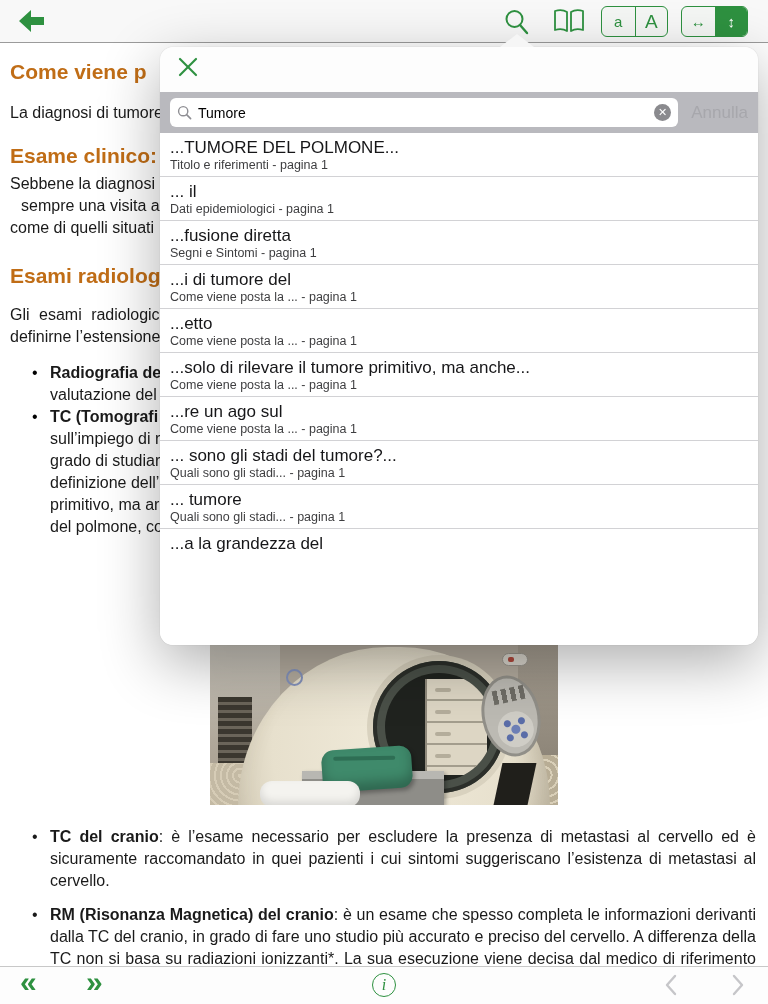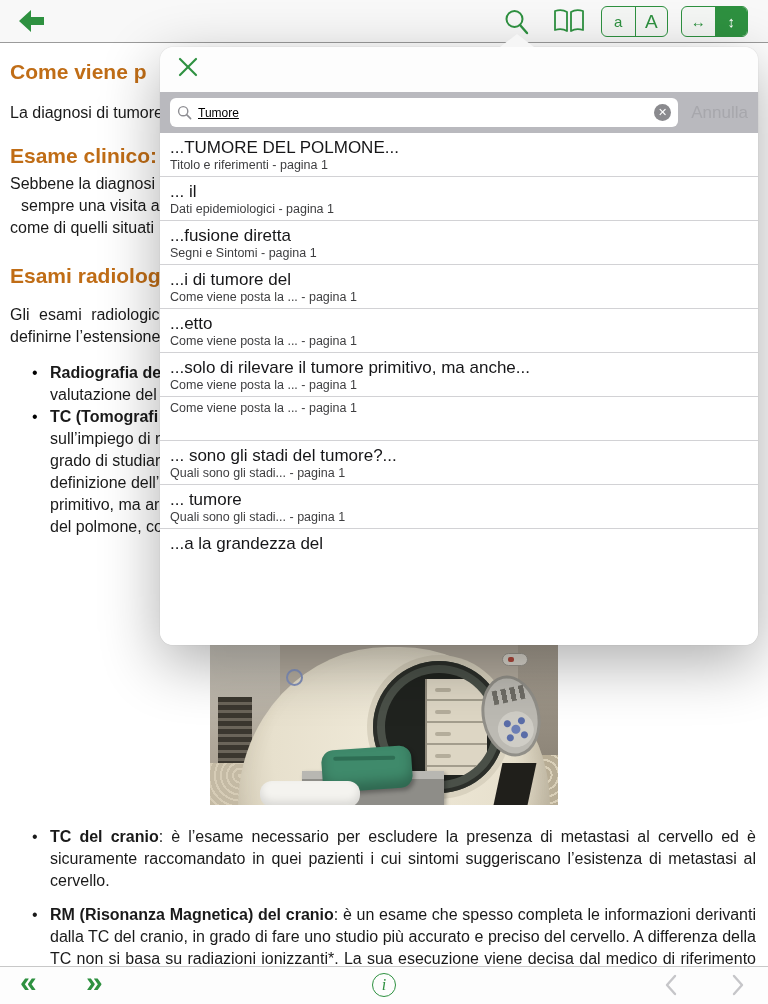--- a/index.html
+++ b/index.html
@@ -102,21 +102,21 @@
     position:absolute; left:0; right:0; top:12px; text-align:center;
     font-size:17px; font-weight:600; color:#111;margin-top:44px;
   }
   .close-x { position:absolute; left:16px; top:8px; width:28px; height:28px; cursor:pointer; }
   .searchband { position:relative; height:41px; background:#b9b9be; }
   .searchfield {
     position:absolute; left:10px; top:6px; width:508px; height:29px;
     background:#fff; border-radius:6px; display:flex; align-items:center;
   }
   .sf-mag { margin-left:7px; flex:0 0 auto; }
-  .sf-text { margin-left:6px; font-size:12px; color:#000; flex:1;text-decoration:underline; }
+  .sf-text { margin-left:6px; font-size:14px; color:#000; flex:1; }
   .sf-clear {
     width:17px; height:17px; border-radius:50%; background:#8a8a8e; margin-right:7px;
     color:#fff; font-size:11px; line-height:17px; text-align:center; cursor:pointer; flex:0 0 auto;
   }
   .cancel-btn {
     position:absolute; right:10px; top:0; height:41px; line-height:41px;
     font-size:17px; color:#a7a7ac; cursor:pointer;
   }
   .results { position:absolute; left:0; top:86px; right:0; bottom:0; overflow:hidden; border-radius:0 0 13px 13px; background:#fff; }
   .rrow { position:relative; height:44px; padding:4px 0 0 10px; cursor:pointer; }
@@ -288,20 +288,21 @@
           <div class="sep"></div>
         </div>
 
         <div class="rrow">
           <div class="rtitle">...solo di rilevare il tumore primitivo, ma anche...</div>
           <div class="rsub">Come viene posta la ... - pagina 1</div>
           <div class="sep"></div>
         </div>
 
         <div class="rrow">
+          <div class="rtitle">...re un ago sul</div>
           <div class="rsub">Come viene posta la ... - pagina 1</div>
           <div class="sep"></div>
         </div>
 
         <div class="rrow">
           <div class="rtitle">... sono gli stadi del tumore?...</div>
           <div class="rsub">Quali sono gli stadi... - pagina 1</div>
           <div class="sep"></div>
         </div>
 

